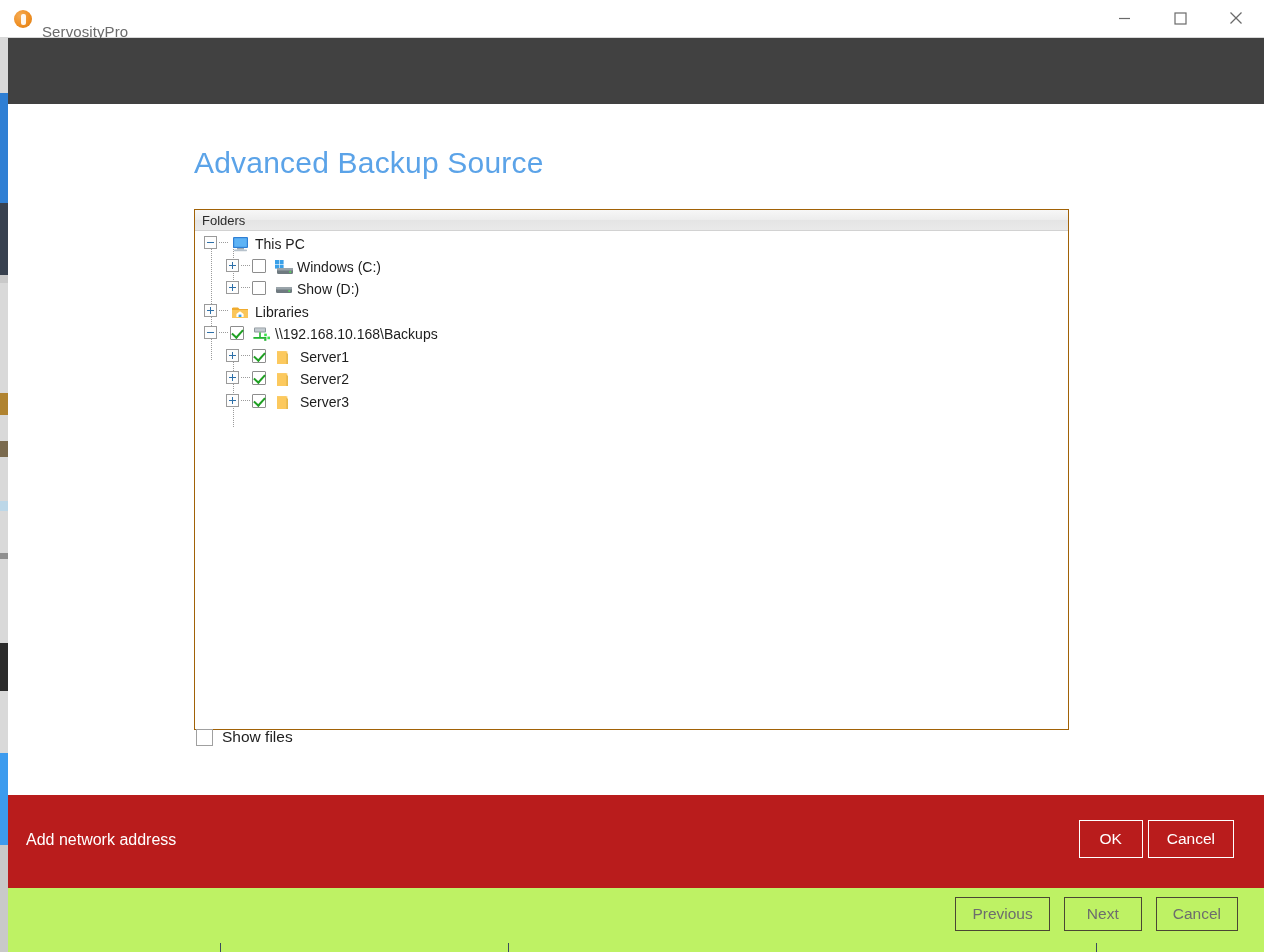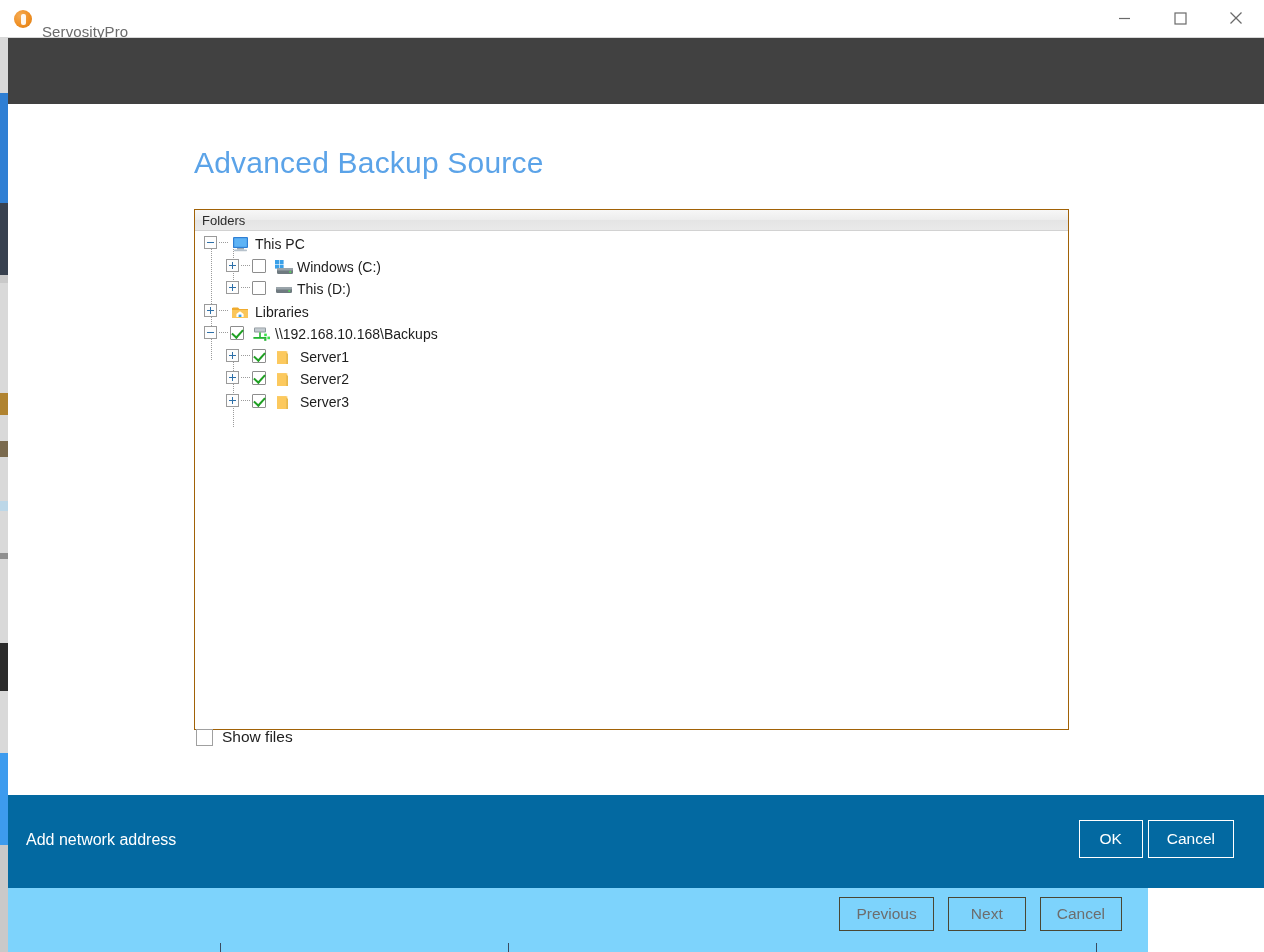--- a/index.html
+++ b/index.html
@@ -118,38 +118,38 @@
     display: flex; align-items: center; font-size: 15.5px; color: #1d1d1d;
   }
   .sf-box {
     width: 17px; height: 17px; border: 1.5px solid #a0a0a0; background: #fff;
     margin-right: 9px; flex: none;
   }
 
   
   .bluebar {
     position: absolute; left: 8px; top: 795px; width: 1256px; height: 93px;
-    background: #0369a1;
+    background: #b91c1c;
   }
   .bluebar-label {
     position: absolute; left: 18px; top: 36px;
     font-size: 16px; color: #ffffff;
   }
   .blue-btns { position: absolute; right: 30px; top: 25px; display: flex; gap: 5px; }
   .blue-btn {
     min-width: 64px; height: 38px; padding: 0 18px;
     border: 1.5px solid #ffffff; background: transparent; color: #ffffff;
     font-size: 15.5px; font-family: "Liberation Sans", sans-serif;
     display: flex; align-items: center; justify-content: center; cursor: pointer;
   }
 
   
   .navbar {
-    position: absolute; left: 8px; top: 888px; width: 1140px; height: 64px;
-    background: #7dd3fc;
+    position: absolute; left: 8px; top: 888px; width: 1256px; height: 64px;
+    background: #bef264;
   }
   .nav-btns { position: absolute; right: 26px; top: 9px; display: flex; gap: 14px; }
   .nav-btn {
     min-width: 78px; height: 34px; padding: 0 16px;
     border: 1px solid #4a4733; background: transparent; color: #6d6d6d;
     font-size: 15.5px; font-family: "Liberation Sans", sans-serif;
     display: flex; align-items: center; justify-content: center;
   }
   .nav-div { position: absolute; bottom: 0; width: 1px; height: 9px; background: #3a4a5e; }
 </style>
@@ -254,21 +254,21 @@
         <div class="cb-slot">
           <div class="tcb"></div>
         </div>
         <div class="ico">
           <svg width="22" height="17" viewBox="0 0 22 17">
             <rect x="3" y="6" width="16" height="6" rx="1.2" fill="#6f7a80"></rect>
             <rect x="3" y="6" width="16" height="2.6" rx="1" fill="#9aa4aa"></rect>
             <circle cx="16.2" cy="10" r="1.1" fill="#58d35a"></circle>
           </svg>
         </div>
-        <span class="trow-label">This (D:)</span>
+        <span class="trow-label">Show (D:)</span>
       </div>
 
 
       <div class="trow">
         <div class="exp-wrap" style="margin-left:9px;">
           <div class="expander plus"></div>
           <div class="dots"></div>
         </div>
         <div class="ico">
           <svg width="20" height="17" viewBox="0 0 20 17">

